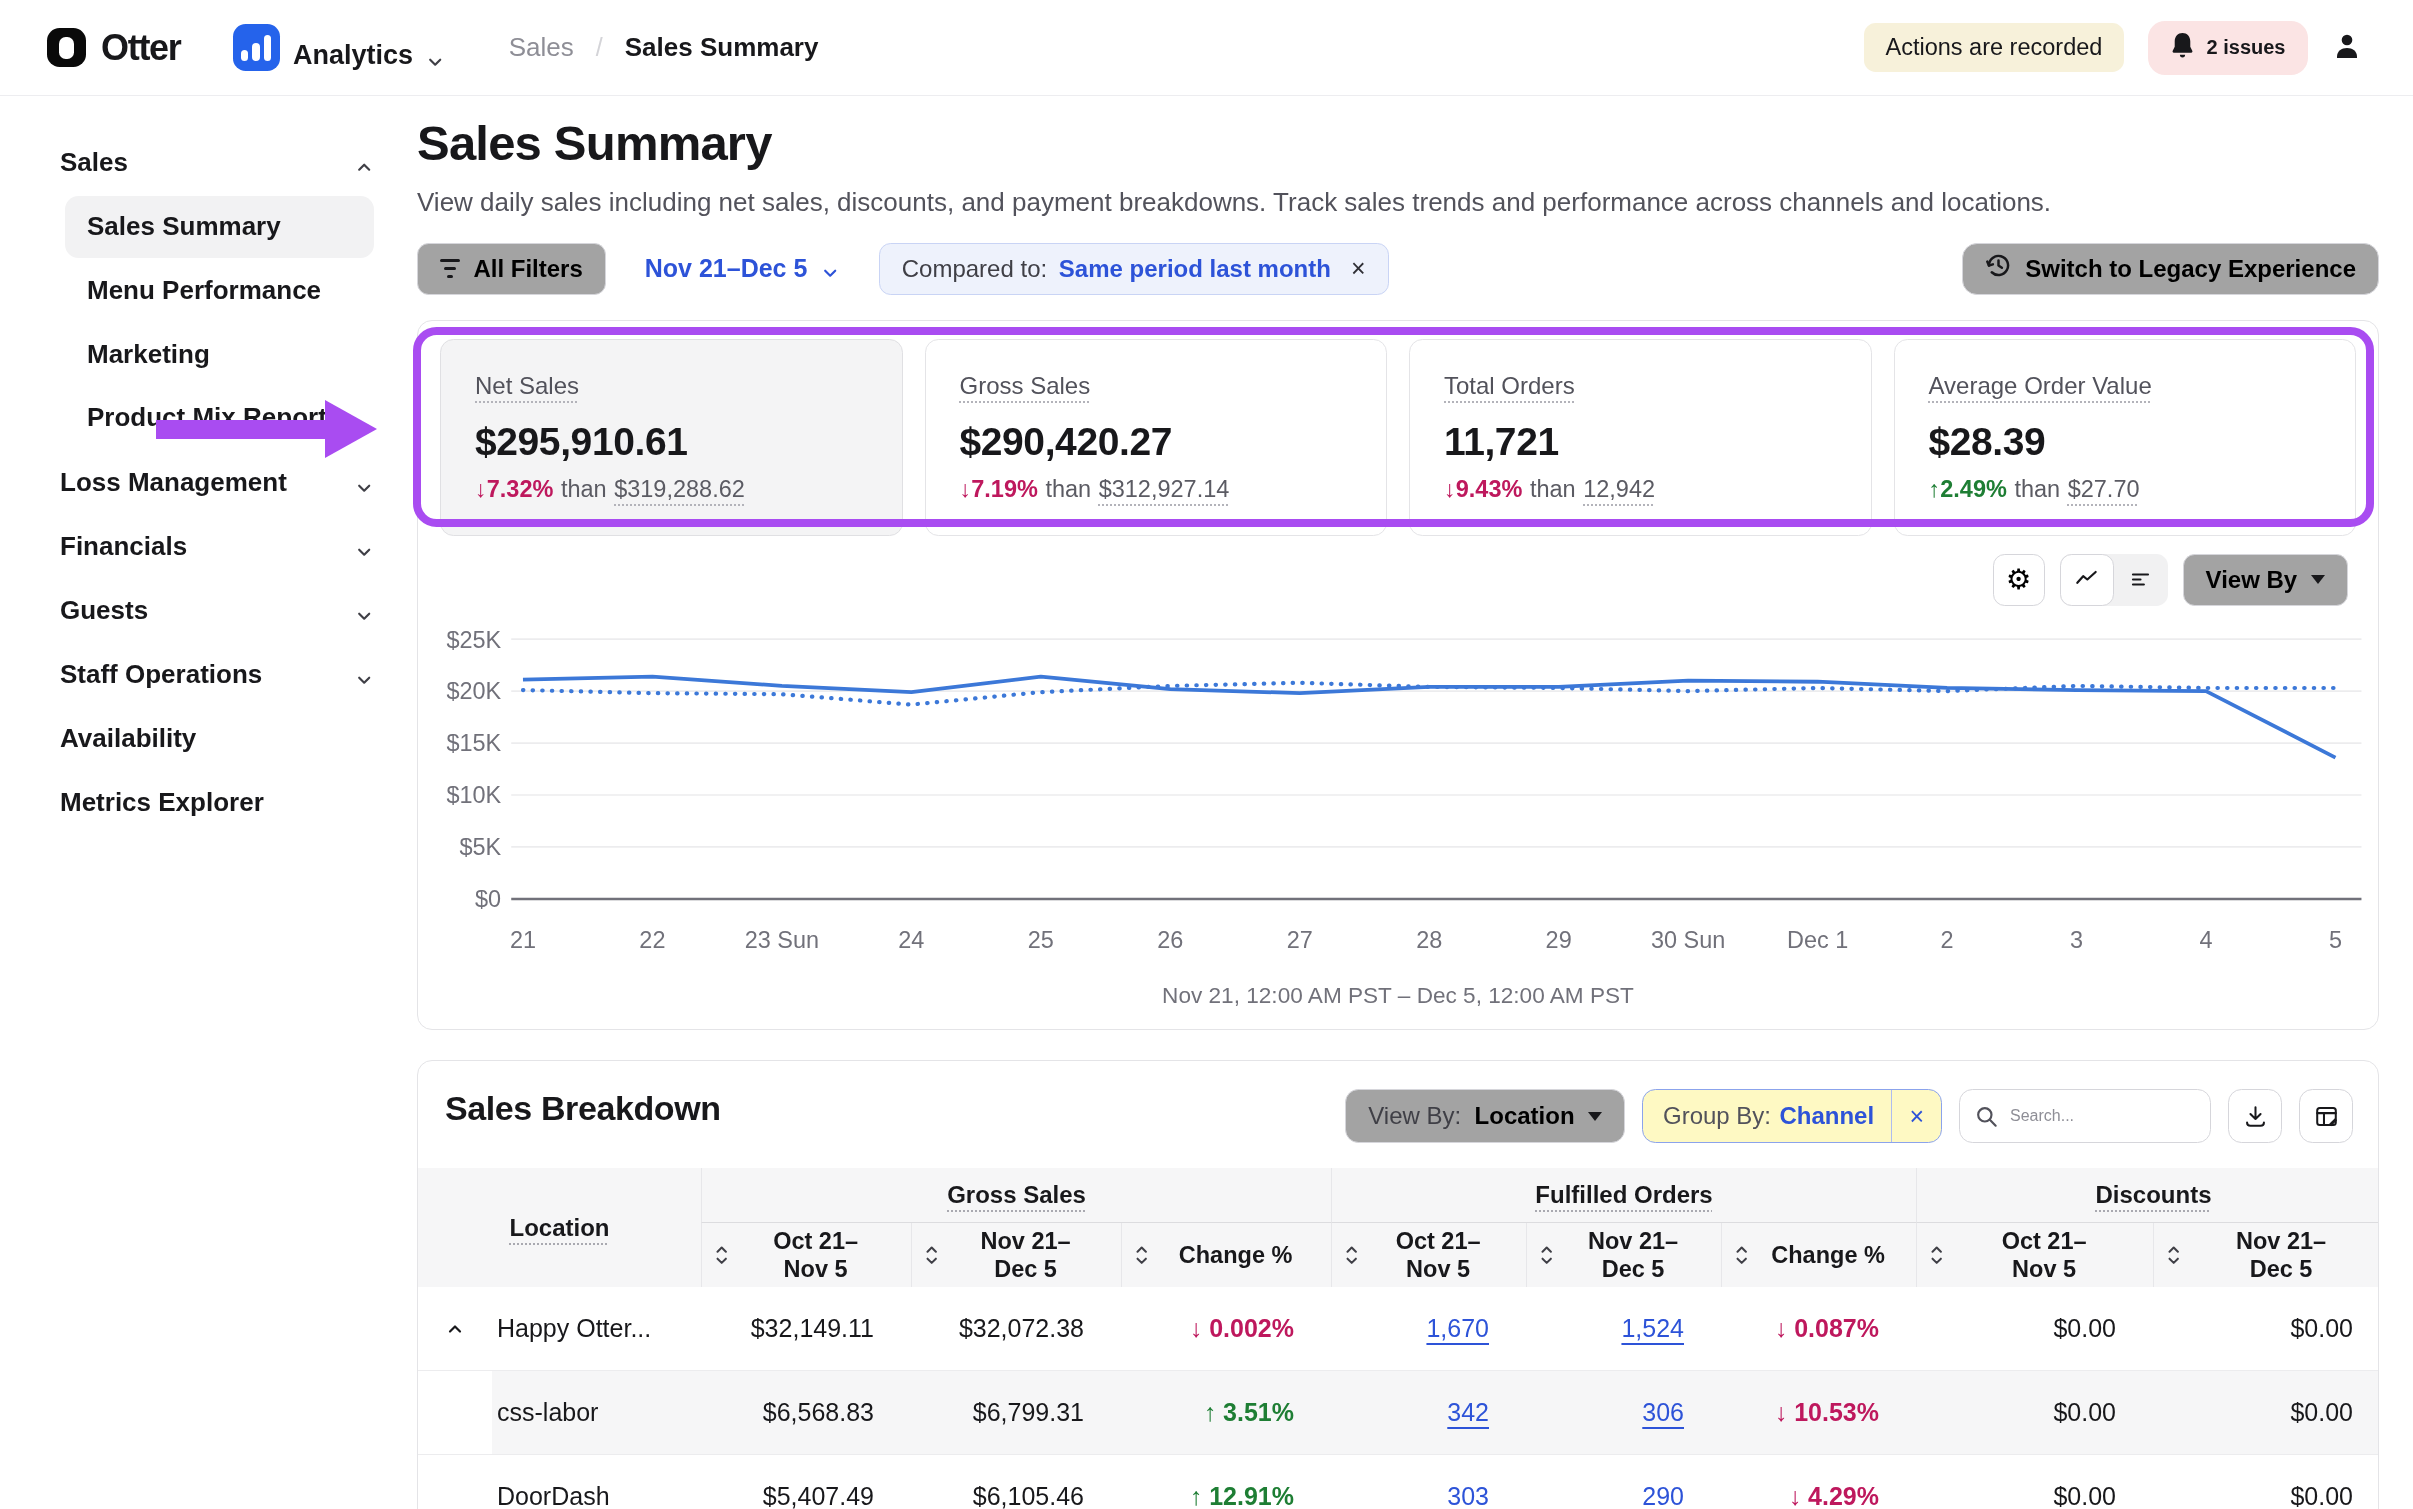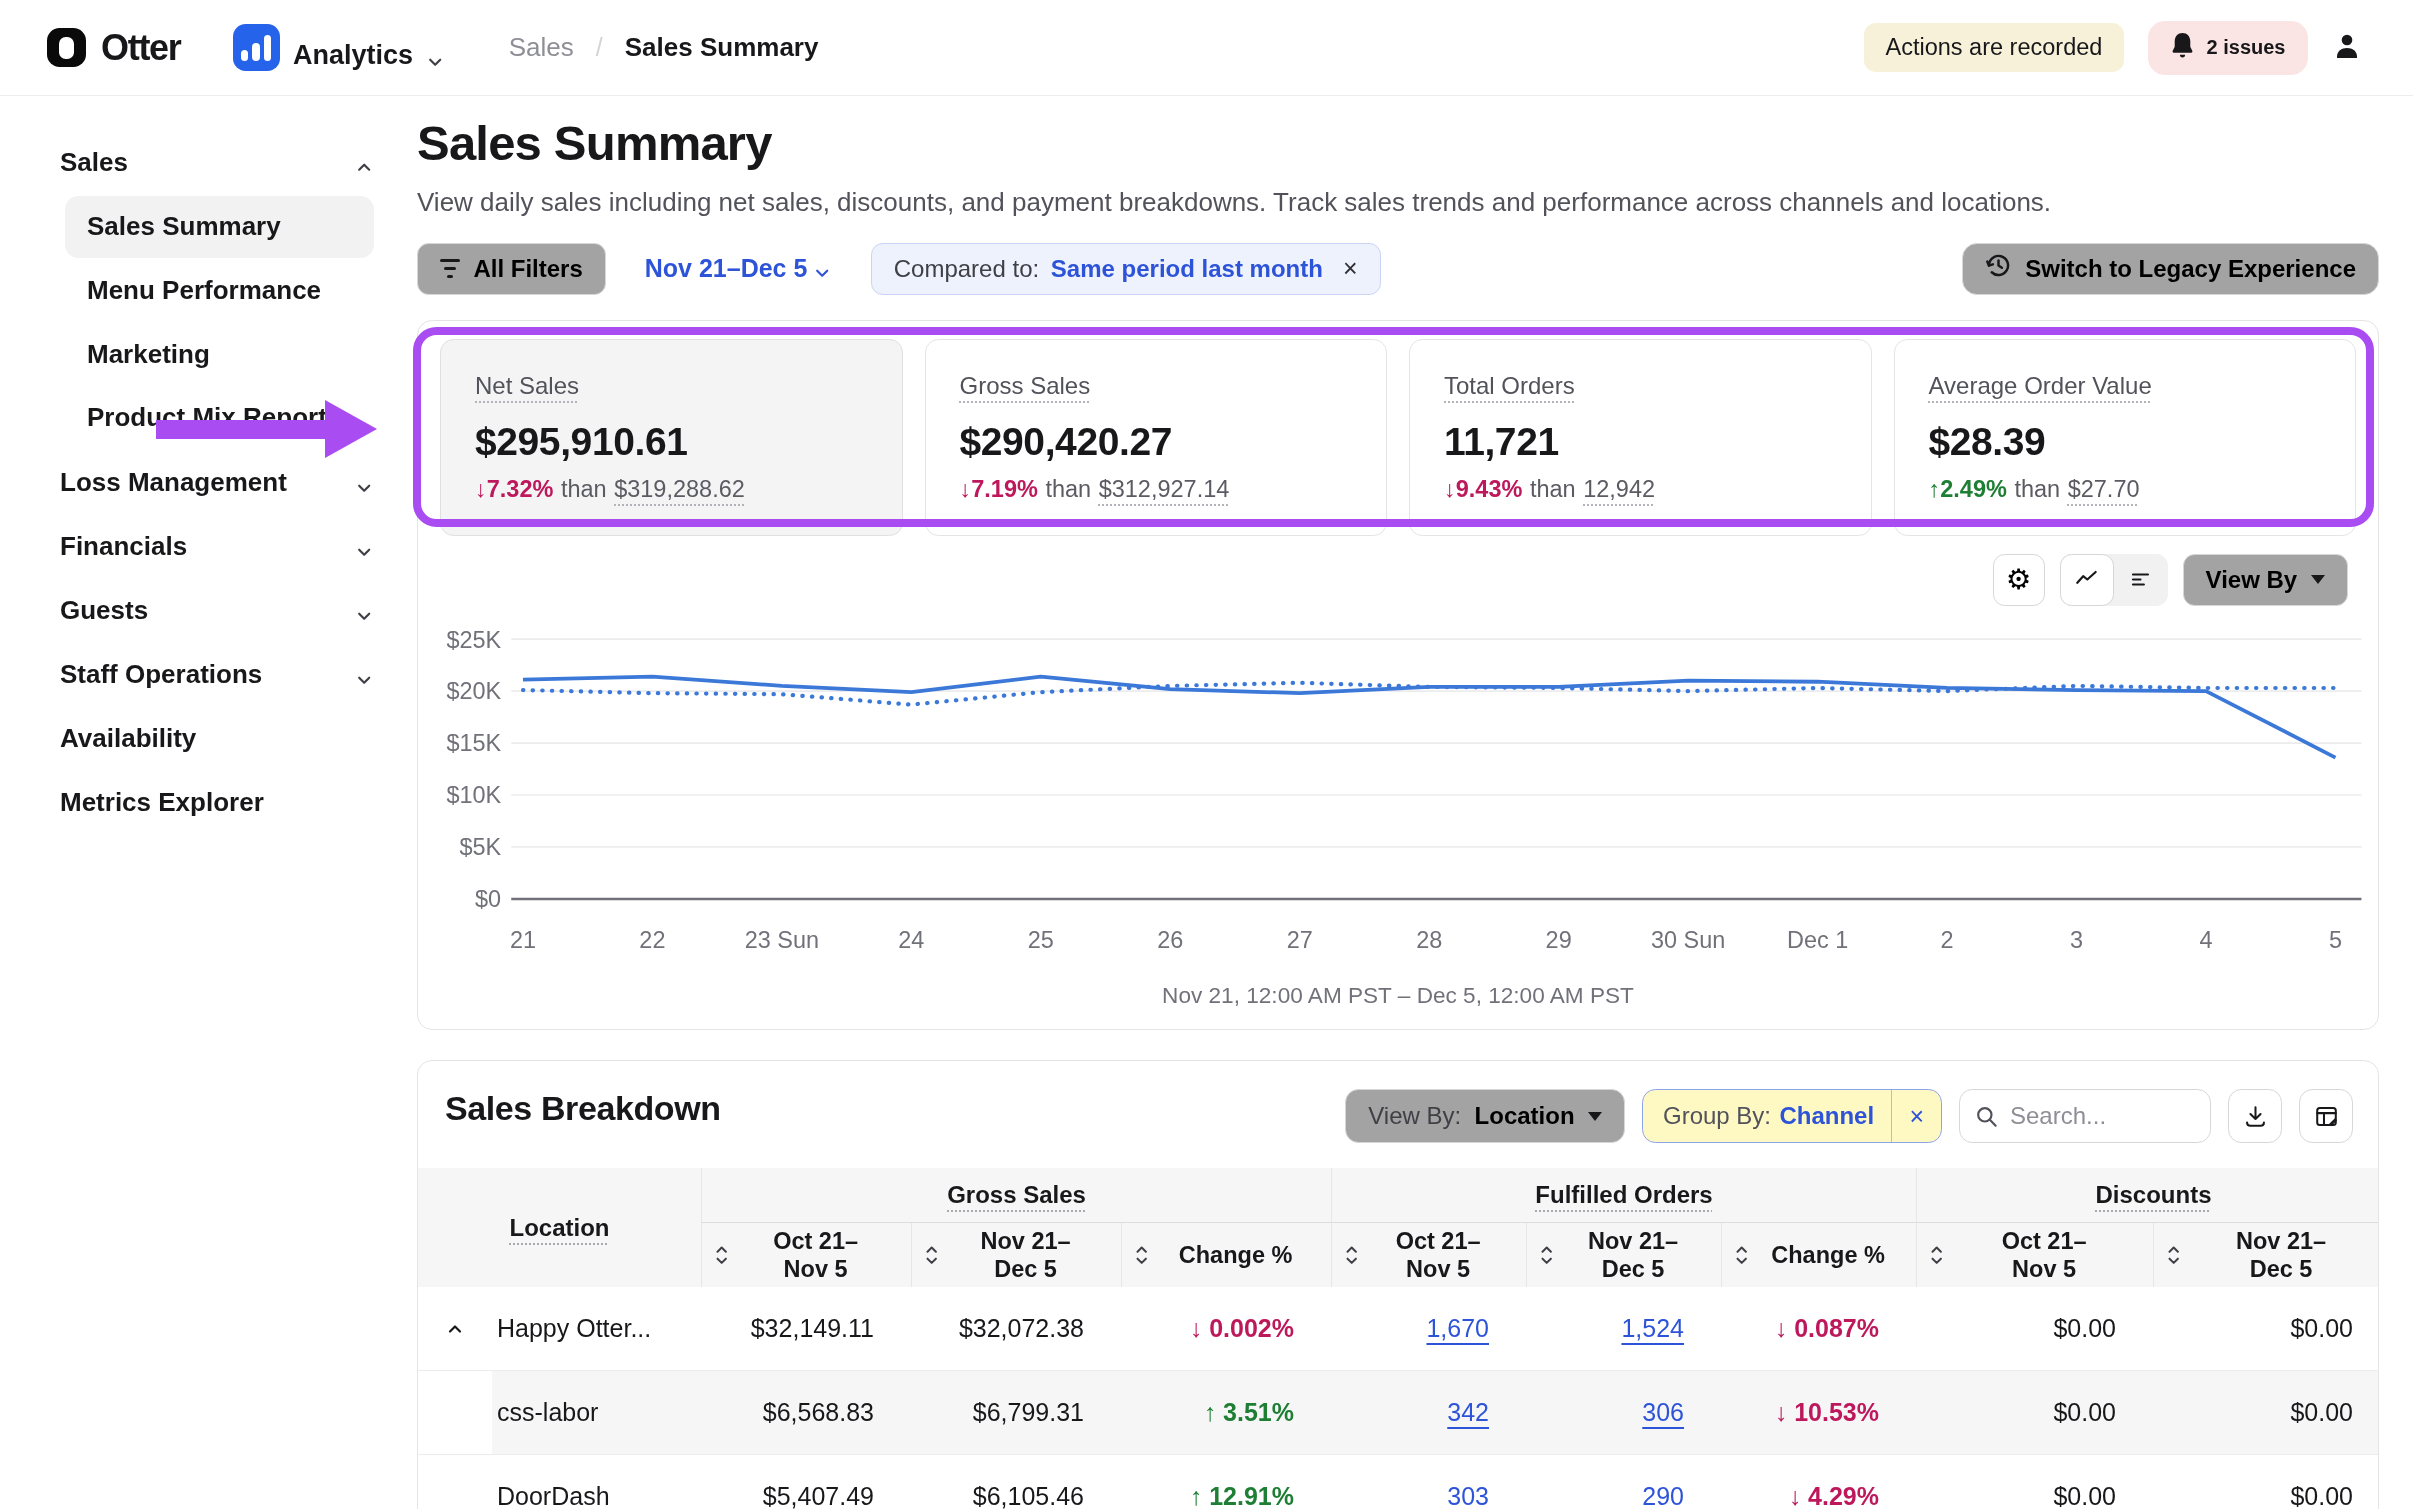--- a/index.html
+++ b/index.html
@@ -38,21 +38,21 @@
 
   
   .main { position:absolute; left:397px; top:96px; right:0; bottom:0; padding:20px 34px 0 20px; }
   .page-title { font-size:49px; font-weight:700; letter-spacing:-0.8px; line-height:54px; }
   .page-sub { margin-top:15px; font-size:26px; color:#52525b; line-height:34px; }
   .filter-row { display:flex; align-items:center; margin-top:23.5px; height:52px; gap:39px; }
   .btn { display:flex; align-items:center; gap:13.4px; background:#a3a3a3; border:0.8px solid #d6d6db; border-radius:11.7px; height:52px; padding:0 22px; font-size:24px; font-weight:600; cursor:pointer; }
   .filter-ico { display:flex; flex-direction:column; gap:5px; align-items:center; }
   .filter-ico i { display:block; height:2.9px; background:#18181b; border-radius:1.7px; }
   .filter-ico i:nth-child(1){width:20px} .filter-ico i:nth-child(2){width:12.6px} .filter-ico i:nth-child(3){width:5.9px}
-  .daterange { display:flex; align-items:center; gap:6px; color:#2d53d8; font-size:25px; font-weight:600; cursor:pointer; background:none; border:none; }
+  .daterange { display:flex; align-items:center; gap:14px; color:#2d53d8; font-size:25px; font-weight:600; cursor:pointer; background:none; border:none; }
   .daterange .chev svg { stroke:#2d53d8; }
   .chip { display:flex; align-items:center; gap:11.7px; background:#eef2fc; border:0.8px solid #c9d4f5; border-radius:11.7px; height:52px; padding:0 22px; font-size:24px; cursor:default; }
   .chip .pre { color:#3f3f46; }
   .chip .val { color:#2d53d8; font-weight:600; }
   .chip .x { color:#303036; font-size:25px; margin-left:8.4px; cursor:pointer; }
   .legacy-btn { margin-left:auto; border-radius:15px; font-weight:600; }
 
   
   .card { border:0.8px solid #e4e4e7; border-radius:15px; background:#fff; }
   .overview-card { margin-top:25px; padding:18.4px 22px 20px 22px; }
@@ -82,21 +82,21 @@
   .bd-head { display:flex; align-items:flex-start; padding:0 25px 0 27px; }
   .bd-title { font-size:34px; font-weight:700; letter-spacing:-0.4px; }
   .bd-tools { margin-left:auto; display:flex; align-items:center; gap:17px; }
   .chip-blue { display:flex; align-items:center; background:#fef9c3; border:1.3px solid #8ba3ec; border-radius:13.4px; height:54px; padding:0 0 0 20px; font-size:24px; }
   .chip-blue .pre { color:#52525b; }
   .chip-blue .val { color:#2d53d8; font-weight:600; margin-left:8.4px; }
   .chip-blue .div { width:1.3px; height:52px; background:#aebcf0; margin-left:17px; }
   .chip-blue .x { color:#2d53d8; font-size:25px; padding:0 17px; cursor:pointer; }
   .search-box { position:relative; }
   .search-box svg { position:absolute; left:15px; top:14.3px; width:25px; height:25px; stroke:#52525b; stroke-width:2.6; fill:none; stroke-linecap:round; }
-  .search-box input { width:252px; height:54px; border:0.8px solid #d6d6db; border-radius:13.4px; padding:0 17px 0 50px; font-size:24px; color:#18181b; outline:none; font-family:inherit; }
+  .search-box input { width:252px; height:54px; border:0.8px solid #d6d6db; border-radius:13.4px; padding:0 17px 0 50px; font-size:16px; color:#18181b; outline:none; font-family:inherit; }
   .search-box input::placeholder { color:#8e8e96; }
   .tool-ico svg { width:27px; height:27px; stroke:#18181b; stroke-width:2.4; fill:none; stroke-linecap:round; stroke-linejoin:round; }
 
   
   .tbl { margin-top:25px; width:1970px; }
   .tbl-grid { display:grid; grid-template-columns:74px 209px 210px 210px 210px 195px 195px 195px 237px 237px; }
   .th-grid { grid-template-rows:55px 64px; background:#f6f6f7; }
   .th-loc { grid-column:1/3; grid-row:1/3; display:flex; align-items:center; justify-content:center; font-size:24px; font-weight:600; }
   .th-group { display:flex; align-items:flex-end; justify-content:center; padding-bottom:13.4px; font-size:24px; font-weight:600; border-left:0.8px solid #e7e7ea; border-bottom:1.7px solid #dcdcdf; }
   .dotted-u { text-decoration:underline dotted #a9a9b0 2.1px; text-underline-offset:7.5px; }

